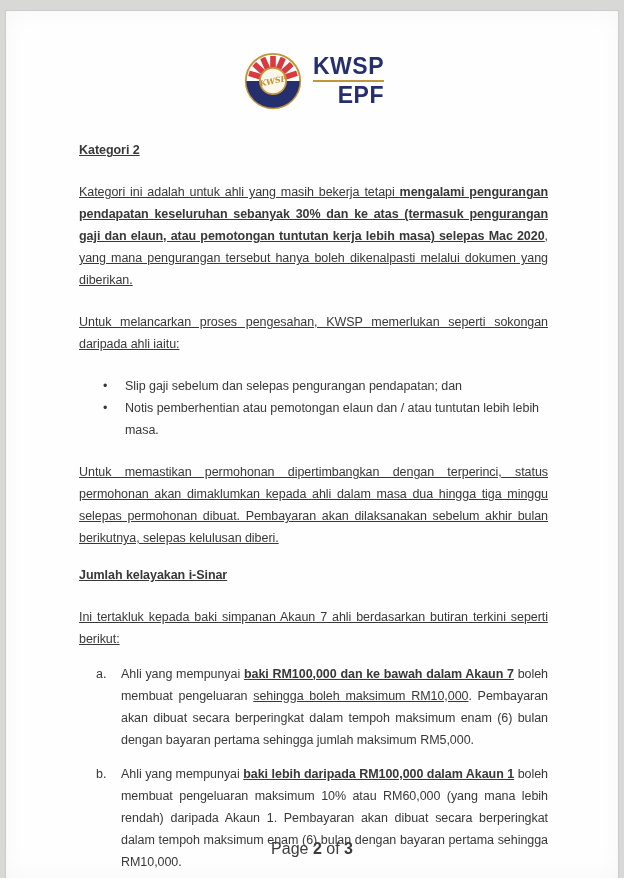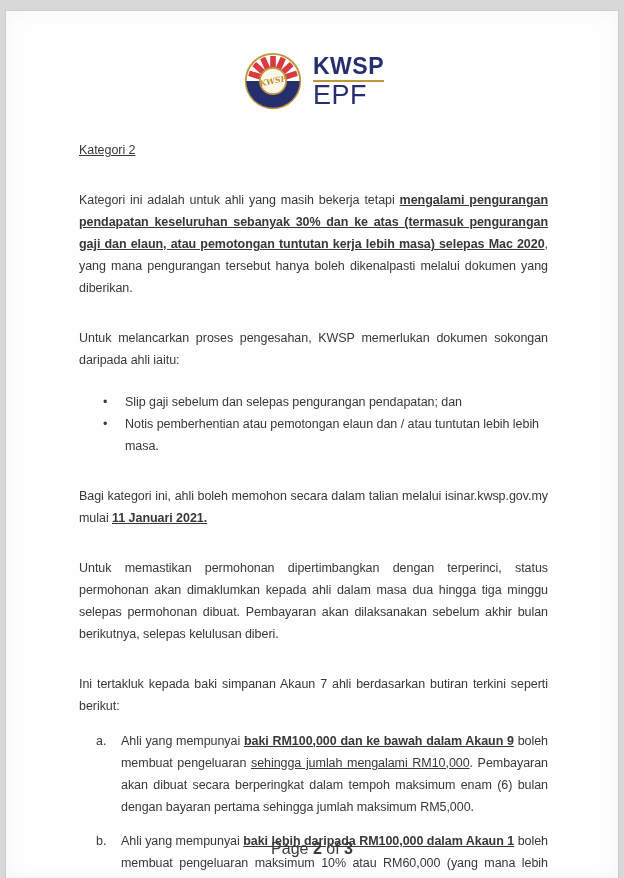--- a/index.html
+++ b/index.html
@@ -44,30 +44,30 @@
     font-size: 8.5px;
   }
   .wordmark { display: flex; flex-direction: column; }
   .wordmark .kwsp {
     font-weight: bold; font-size: 23px; line-height: 25px;
     color: var(--navy); letter-spacing: 0.5px;
     border-bottom: 2.5px solid var(--gold);
     padding-bottom: 1px;
   }
   .wordmark .epf {
-    font-weight: normal; font-size: 27px; line-height: 27px;
-    color: var(--navy); letter-spacing: 0.5px;
+    font-weight: bold; font-size: 23px; line-height: 27px;
+    color: var(--navy); letter-spacing: 0.5px; text-align: right;
   }
   
   .doc-heading {
-    font-weight: normal; text-decoration: underline;
+    font-weight: bold; text-decoration: underline;
     margin-top: 26px;
   }
   .doc-heading.second { margin-top: 15px; }
-  .doc-para { text-align: justify; margin-top: 28px; }
+  .doc-para { text-align: justify; margin-top: 20px; text-decoration: underline; }
   .b { font-weight: bold; }
   .u { text-decoration: underline; }
   .bullet-list { margin-top: 20px; }
   .bullet-item { position: relative; padding-left: 46px; }
   .bullet-item::before {
     content: "\2022";
     position: absolute; left: 24px; top: 0;
   }
   .lettered-item { display: flex; margin-top: 12px; }
   .lettered-marker { flex: none; width: 25px; margin-left: 17px; }
@@ -107,39 +107,39 @@
       <div class="wordmark">
         <span class="kwsp">KWSP</span>
         <span class="epf">EPF</span>
       </div>
     </div>
 
     <div class="doc-heading">Kategori 2</div>
 
     <p class="doc-para"><span>Kategori ini adalah untuk ahli yang masih bekerja tetapi </span><span class="b u">mengalami pengurangan pendapatan keseluruhan sebanyak 30% dan ke atas (termasuk pengurangan gaji dan elaun, atau pemotongan tuntutan kerja lebih masa) selepas Mac 2020</span><span>, yang mana pengurangan tersebut hanya boleh dikenalpasti melalui dokumen yang diberikan.</span></p>
 
-    <p class="doc-para">Untuk melancarkan proses pengesahan, KWSP memerlukan dokumen sokongan daripada ahli iaitu:</p>
+    <p class="doc-para">Untuk melancarkan proses pengesahan, KWSP memerlukan seperti sokongan daripada ahli iaitu:</p>
 
     <div class="bullet-list">
       <div class="bullet-item">Slip gaji sebelum dan selepas pengurangan pendapatan; dan</div>
       <div class="bullet-item">Notis pemberhentian atau pemotongan elaun dan / atau tuntutan lebih lebih masa.</div>
     </div>
 
 
-    <p class="doc-para"><span>Bagi kategori ini, ahli boleh memohon secara dalam talian melalui isinar.kwsp.gov.my mulai </span><span class="b u">11 Januari 2021.</span></p>
 
     <p class="doc-para">Untuk memastikan permohonan dipertimbangkan dengan terperinci, status permohonan akan dimaklumkan kepada ahli dalam masa dua hingga tiga minggu selepas permohonan dibuat. Pembayaran akan dilaksanakan sebelum akhir bulan berikutnya, selepas kelulusan diberi.</p>
 
+    <div class="doc-heading second">Jumlah kelayakan i-Sinar</div>
 
     <p class="doc-para">Ini tertakluk kepada baki simpanan Akaun 7 ahli berdasarkan butiran terkini seperti berikut:</p>
 
     <div>
       <div class="lettered-item">
         <span class="lettered-marker">a.</span>
-        <span class="lettered-body"><span>Ahli yang mempunyai </span><span class="b u">baki RM100,000 dan ke bawah dalam Akaun 9</span><span> boleh membuat pengeluaran </span><span class="u">sehingga jumlah mengalami RM10,000</span><span>. Pembayaran akan dibuat secara berperingkat dalam tempoh maksimum enam (6) bulan dengan bayaran pertama sehingga jumlah maksimum RM5,000.</span></span>
+        <span class="lettered-body"><span>Ahli yang mempunyai </span><span class="b u">baki RM100,000 dan ke bawah dalam Akaun 7</span><span> boleh membuat pengeluaran </span><span class="u">sehingga boleh maksimum RM10,000</span><span>. Pembayaran akan dibuat secara berperingkat dalam tempoh maksimum enam (6) bulan dengan bayaran pertama sehingga jumlah maksimum RM5,000.</span></span>
       </div>
       <div class="lettered-item">
         <span class="lettered-marker">b.</span>
         <span class="lettered-body"><span>Ahli yang mempunyai </span><span class="b u">baki lebih daripada RM100,000 dalam Akaun 1</span><span> boleh membuat pengeluaran maksimum 10% atau RM60,000 (yang mana lebih rendah) daripada Akaun 1. Pembayaran akan dibuat secara berperingkat dalam tempoh maksimum enam (6) bulan dengan bayaran pertama sehingga RM10,000.</span></span>
       </div>
     </div>
 
   </div>
 
   <div class="page-footer">

